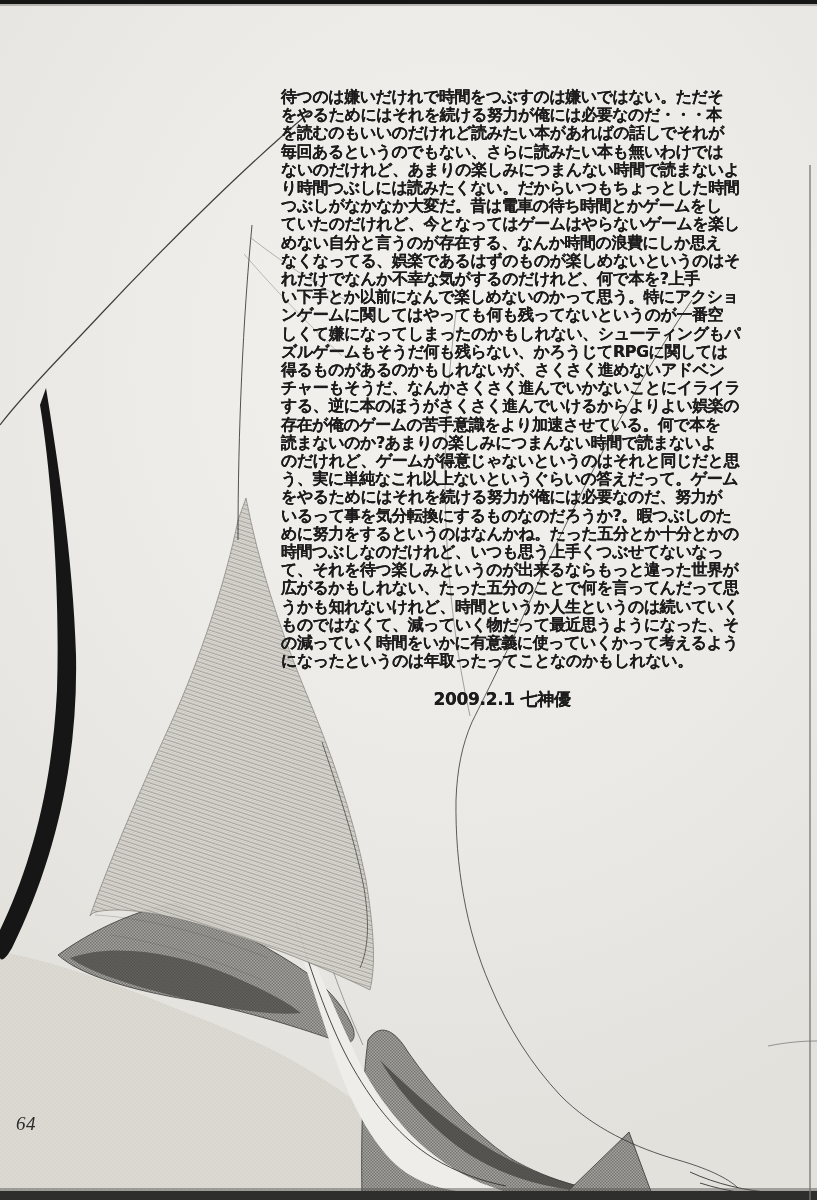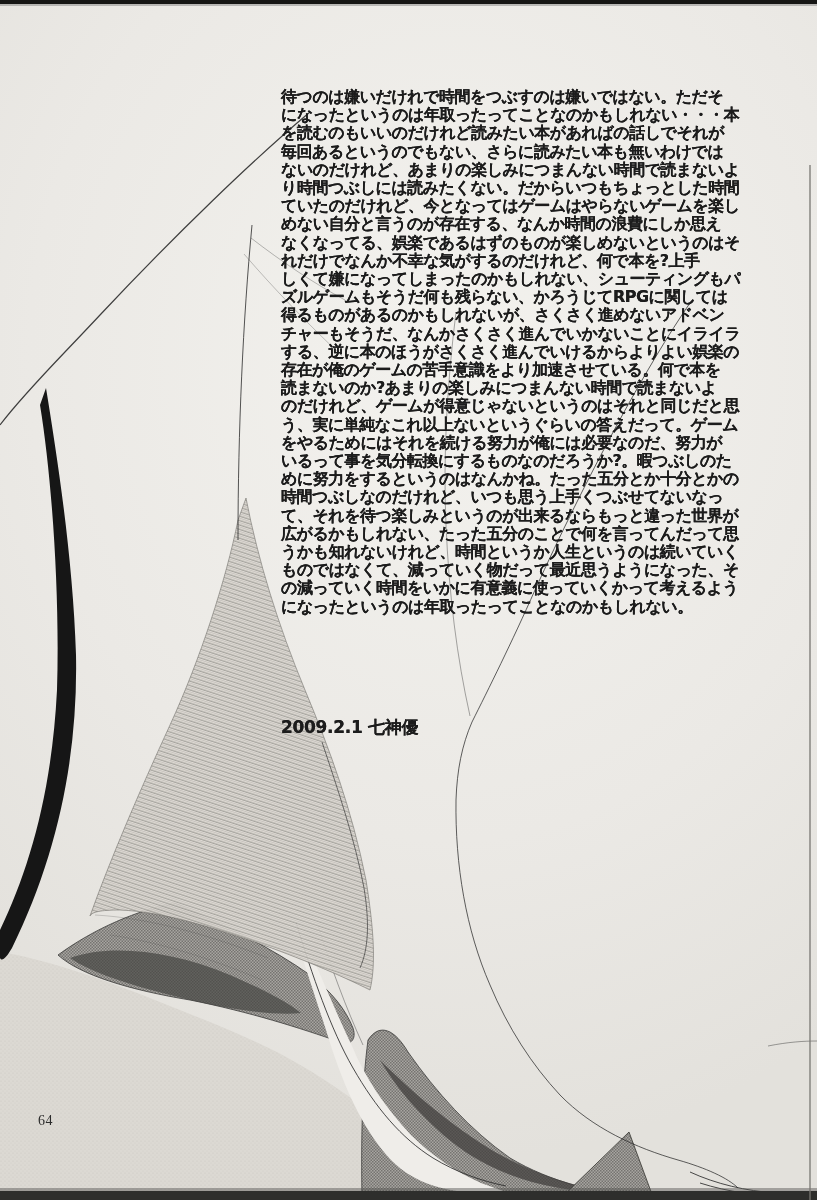--- a/index.html
+++ b/index.html
@@ -16,29 +16,29 @@
     color:#1c1c1c;
   }
   .tl{
     font-size:16px;line-height:18.2px;font-weight:700;
     letter-spacing:-0.5px;white-space:nowrap;
     font-family:"DejaVu Sans","Liberation Sans",sans-serif;
     text-shadow:0 0 0.4px #1c1c1c;
   }
   .signature{
     position:absolute;left:281px;top:688px;width:442px;
-    text-align:left;font-size:17px;font-weight:700;color:#1c1c1c;
+    text-align:center;font-size:17px;font-weight:700;color:#1c1c1c;
     letter-spacing:-0.3px;white-space:nowrap;
     text-shadow:0 0 0.4px #1c1c1c;
-    margin-top:28px;
   }
   .page-number{
-    position:absolute;left:38px;top:1113px;
-    font-size:14px;color:#2b2b2b;letter-spacing:0.5px;
+    position:absolute;left:16px;top:1113px;
+    font-size:19px;color:#2b2b2b;letter-spacing:0.5px;
     font-family:"Liberation Serif","DejaVu Serif",serif;
+    font-style:italic;
   }
   .edge-top{position:absolute;left:0;top:0;width:817px;height:4px;background:#161614;}
   .edge-top-soft{position:absolute;left:0;top:4px;width:817px;height:2px;background:rgba(90,90,88,0.35);}
   .edge-bottom{position:absolute;left:0;top:1191px;width:817px;height:9px;background:#2e2e2c;}
   .edge-bottom-soft{position:absolute;left:0;top:1188px;width:817px;height:3px;background:rgba(80,80,78,0.45);}
   .edge-right{position:absolute;left:809px;top:165px;width:2px;height:1035px;background:rgba(120,118,114,0.65);}
 </style>
 </head>
 <body>
 
@@ -113,29 +113,32 @@
     <path d="M 95,915 C 150,918 210,935 268,958" fill="none" stroke="#4a4a48" stroke-width="0.7" opacity="0.35"></path>
     <path d="M 110,935 C 160,942 215,960 262,980" fill="none" stroke="#4a4a48" stroke-width="0.7" opacity="0.3"></path>
 
     <path d="M 690,1172 C 716,1184 746,1191 776,1193" fill="none" stroke="#2b2b2b" stroke-width="1" opacity="0.85"></path>
     <path d="M 700,1183 C 728,1192 758,1196 790,1197" fill="none" stroke="#2b2b2b" stroke-width="1" opacity="0.85"></path>
     <path d="M 768,1046 C 788,1042 804,1041 817,1041" fill="none" stroke="#2b2b2b" stroke-width="0.8" opacity="0.55"></path>
   </svg>
 
   <div class="afterword">
     <div class="tl">待つのは嫌いだけれで時間をつぶすのは嫌いではない。ただそ</div>
-    <div class="tl">になったというのは年取ったってことなのかもしれない・・・本</div>
+    <div class="tl">をやるためにはそれを続ける努力が俺には必要なのだ・・・本</div>
     <div class="tl">を読むのもいいのだけれど読みたい本があればの話しでそれが</div>
     <div class="tl">毎回あるというのでもない、さらに読みたい本も無いわけでは</div>
     <div class="tl">ないのだけれど、あまりの楽しみにつまんない時間で読まないよ</div>
     <div class="tl">り時間つぶしには読みたくない。だからいつもちょっとした時間</div>
+    <div class="tl">つぶしがなかなか大変だ。昔は電車の待ち時間とかゲームをし</div>
     <div class="tl">ていたのだけれど、今となってはゲームはやらないゲームを楽し</div>
     <div class="tl">めない自分と言うのが存在する、なんか時間の浪費にしか思え</div>
     <div class="tl">なくなってる、娯楽であるはずのものが楽しめないというのはそ</div>
     <div class="tl">れだけでなんか不幸な気がするのだけれど、何で本を?上手</div>
+    <div class="tl">い下手とか以前になんで楽しめないのかって思う。特にアクショ</div>
+    <div class="tl">ンゲームに関してはやっても何も残ってないというのが一番空</div>
     <div class="tl">しくて嫌になってしまったのかもしれない、シューティングもパ</div>
     <div class="tl">ズルゲームもそうだ何も残らない、かろうじてRPGに関しては</div>
     <div class="tl">得るものがあるのかもしれないが、さくさく進めないアドベン</div>
     <div class="tl">チャーもそうだ、なんかさくさく進んでいかないことにイライラ</div>
     <div class="tl">する、逆に本のほうがさくさく進んでいけるからよりよい娯楽の</div>
     <div class="tl">存在が俺のゲームの苦手意識をより加速させている。何で本を</div>
     <div class="tl">読まないのか?あまりの楽しみにつまんない時間で読まないよ</div>
     <div class="tl">のだけれど、ゲームが得意じゃないというのはそれと同じだと思</div>
     <div class="tl">う、実に単純なこれ以上ないというぐらいの答えだって。ゲーム</div>
     <div class="tl">をやるためにはそれを続ける努力が俺には必要なのだ、努力が</div>

